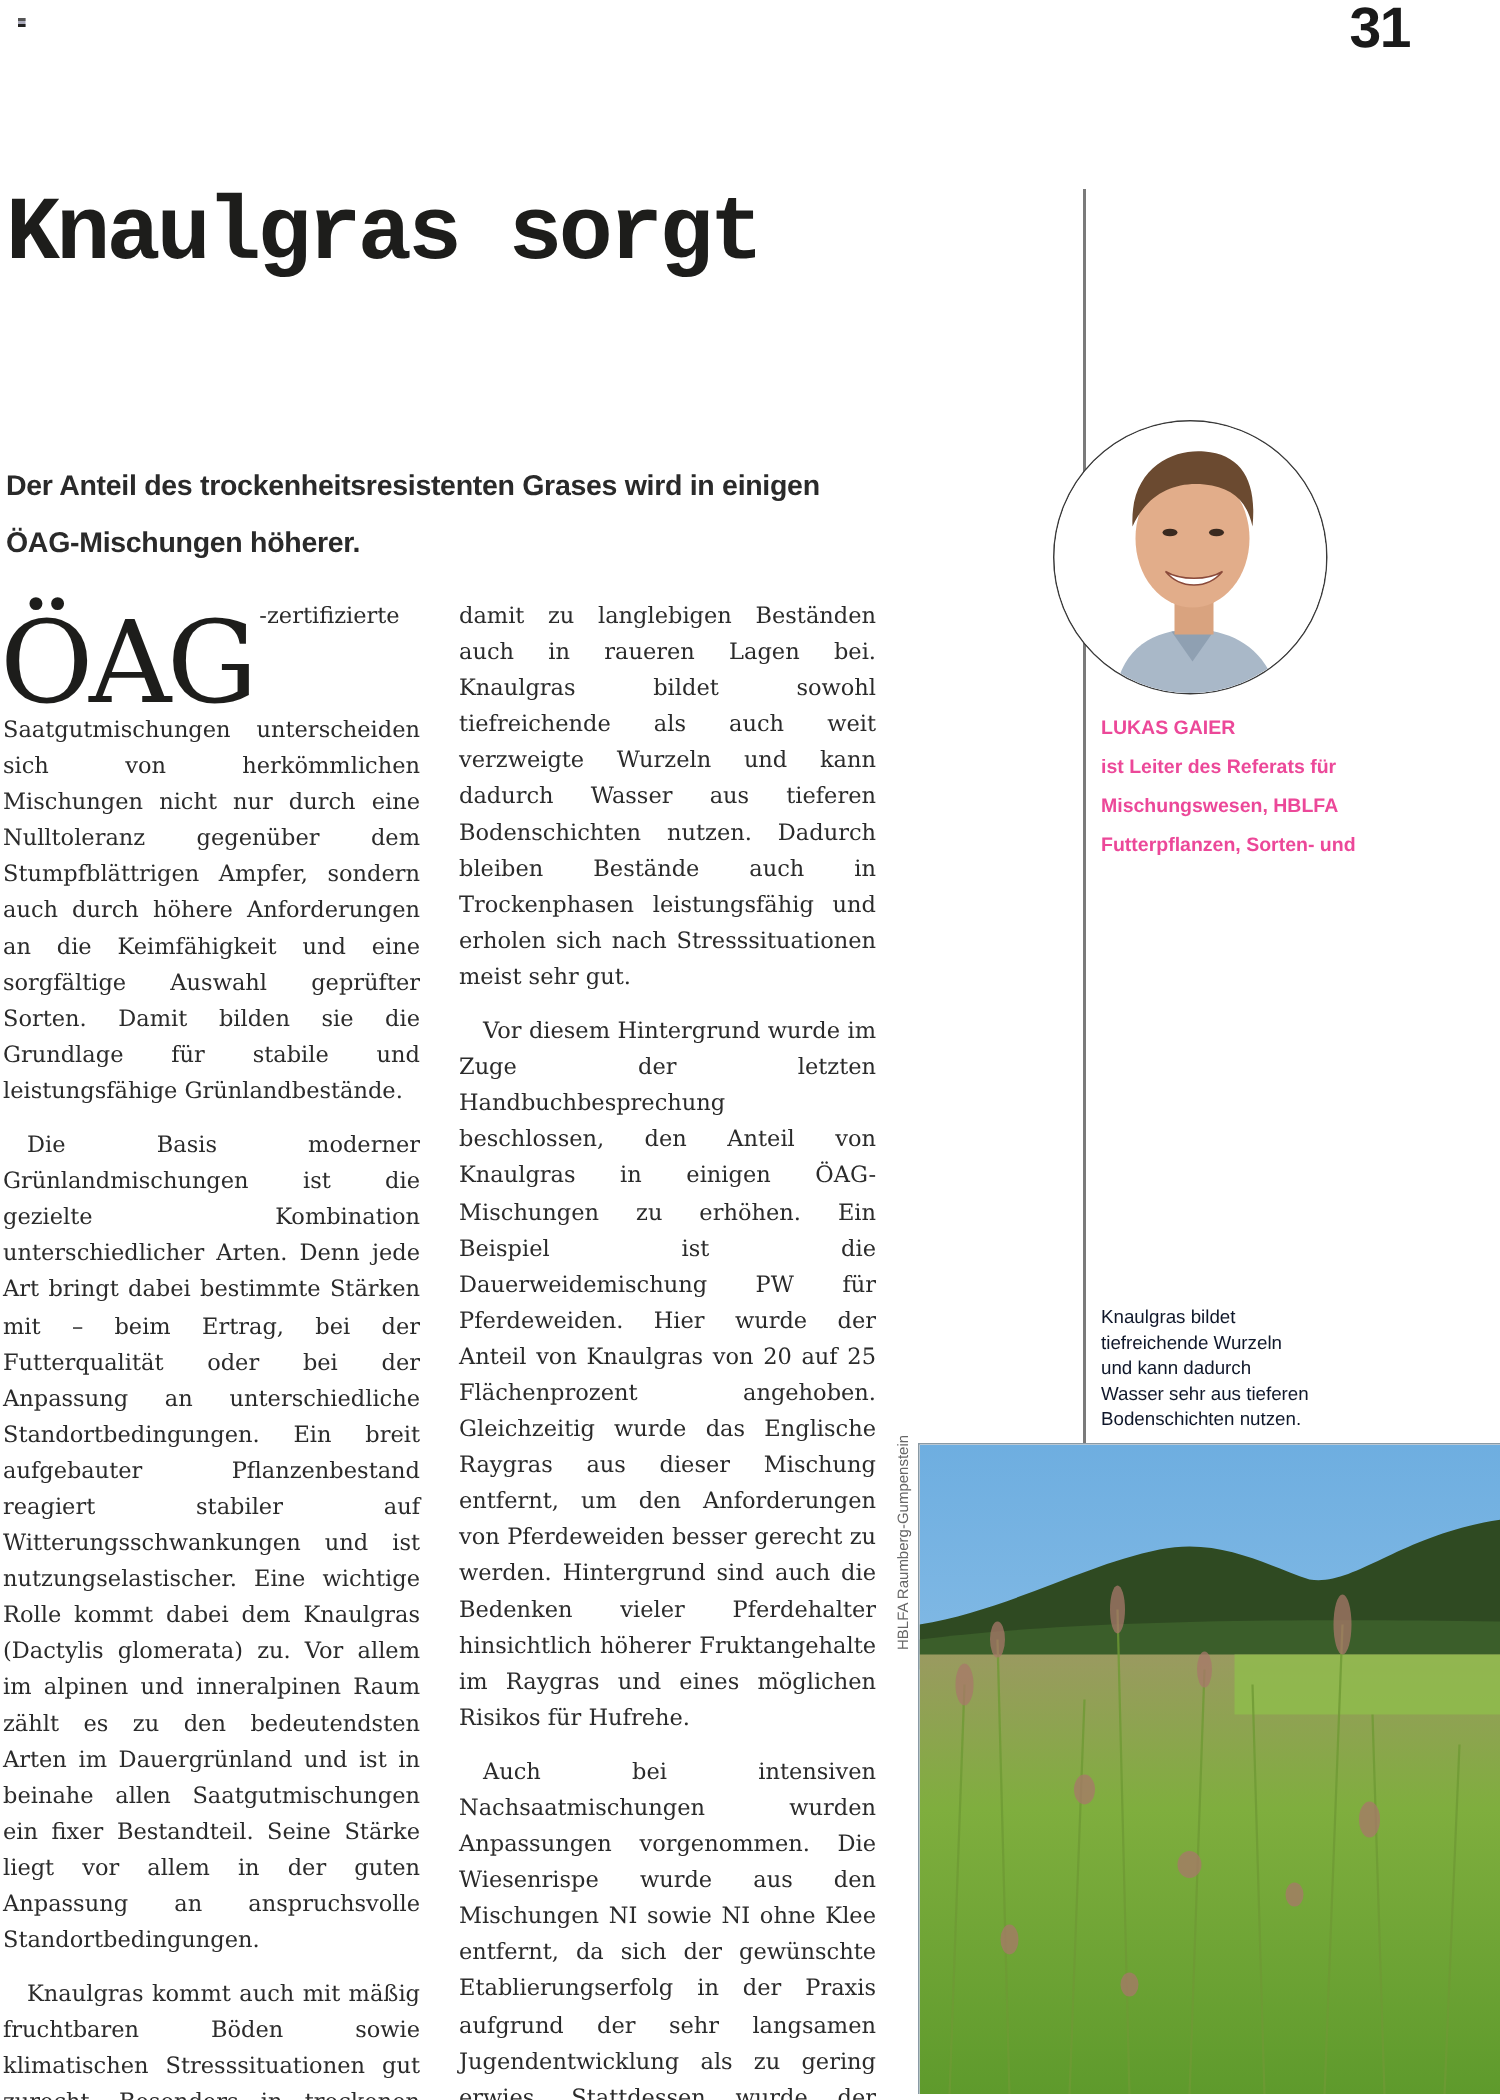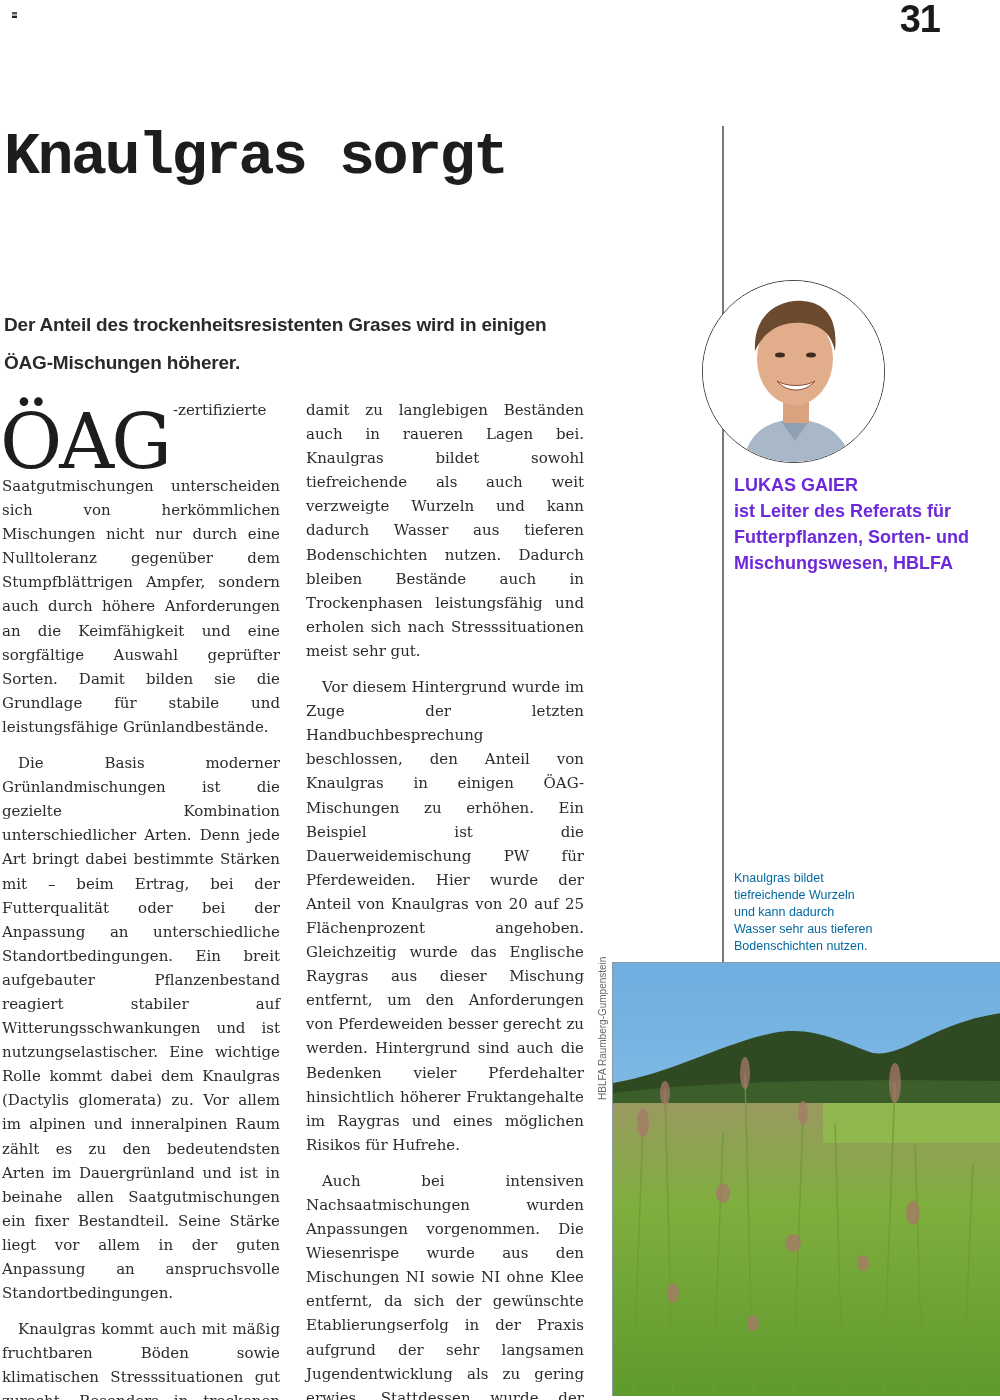--- a/index.html
+++ b/index.html
@@ -26,25 +26,25 @@
   .col p { text-indent: 16px; margin-top: 12px; }
   .col p.no-indent { text-indent: 0; }
   .dropcap { float: left; font-family: "DejaVu Serif", serif; font-size: 76px; line-height: 64px;
     margin: 12px 4px 0 -2px; color: #1d1d1b; letter-spacing: -3px; }
 
   .divider-line { position: absolute; left: 722px; top: 126px; width: 2px; height: 836px; background: #7a7a7a; }
 
   .portrait { position: absolute; left: 702px; top: 280px; width: 183px; height: 183px; border-radius: 50%;
     border: 1.5px solid #3a3a3a; overflow: hidden; background: #fff; }
   .author-block { position: absolute; left: 734px; top: 472px; width: 240px;
-    font-family: "Liberation Sans", sans-serif; font-weight: bold; font-size: 18px; line-height: 26px; color: #6d28d9; }
+    font-family: "Liberation Sans", sans-serif; font-weight: bold; font-size: 13px; line-height: 26px; color: #ec4899; }
   .author-name { text-transform: uppercase; }
 
   .caption { position: absolute; left: 734px; top: 870px; width: 200px;
-    font-family: "Liberation Sans", sans-serif; font-size: 12.5px; line-height: 17px; color: #0369a1; }
+    font-family: "Liberation Sans", sans-serif; font-size: 12.5px; line-height: 17px; color: #0f172a; }
 
   .photo-credit { position: absolute; left: 597px; top: 1100px; width: 140px; height: 14px;
     transform-origin: left top; transform: rotate(-90deg);
     font-family: "Liberation Sans", sans-serif; font-size: 10px; color: #666; white-space: nowrap; }
 
   .photo { position: absolute; left: 612px; top: 962px; width: 388px; height: 434px; overflow: hidden;
     border-top: 1px solid #8a9aa5; border-left: 1px solid #8a9aa5; }
 </style>
 </head>
 <body>
@@ -91,22 +91,22 @@
     <path d="M52 70 C50 30 80 18 100 20 C125 22 135 40 132 70 C128 52 118 44 100 42 C80 40 62 48 52 70 Z" fill="#6b4a30"></path>
     <ellipse cx="77" cy="74" rx="5" ry="2.5" fill="#3a2a20"></ellipse>
     <ellipse cx="108" cy="74" rx="5" ry="2.5" fill="#3a2a20"></ellipse>
     <path d="M74 100 C84 112 102 112 112 100 C102 106 84 106 74 100 Z" fill="#ffffff" stroke="#8a4a3a" stroke-width="1"></path>
   </svg>
 </div>
 
 <div class="author-block">
   <div class="author-name">LUKAS GAIER</div>
   <div>ist Leiter des Referats für</div>
+  <div>Mischungswesen, HBLFA</div>
   <div>Futterpflanzen, Sorten- und</div>
-  <div>Mischungswesen, HBLFA</div>
 </div>
 
 <div class="caption">
   <div>Knaulgras bildet</div>
   <div>tiefreichende Wurzeln</div>
   <div>und kann dadurch</div>
   <div>Wasser sehr aus tieferen</div>
   <div>Bodenschichten nutzen.</div>
 </div>
 

